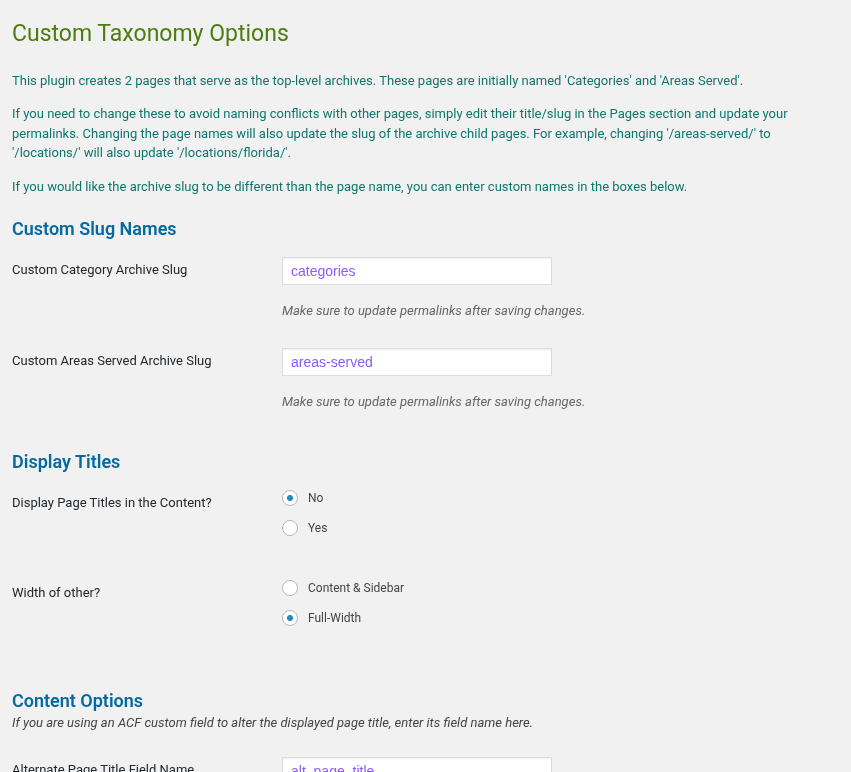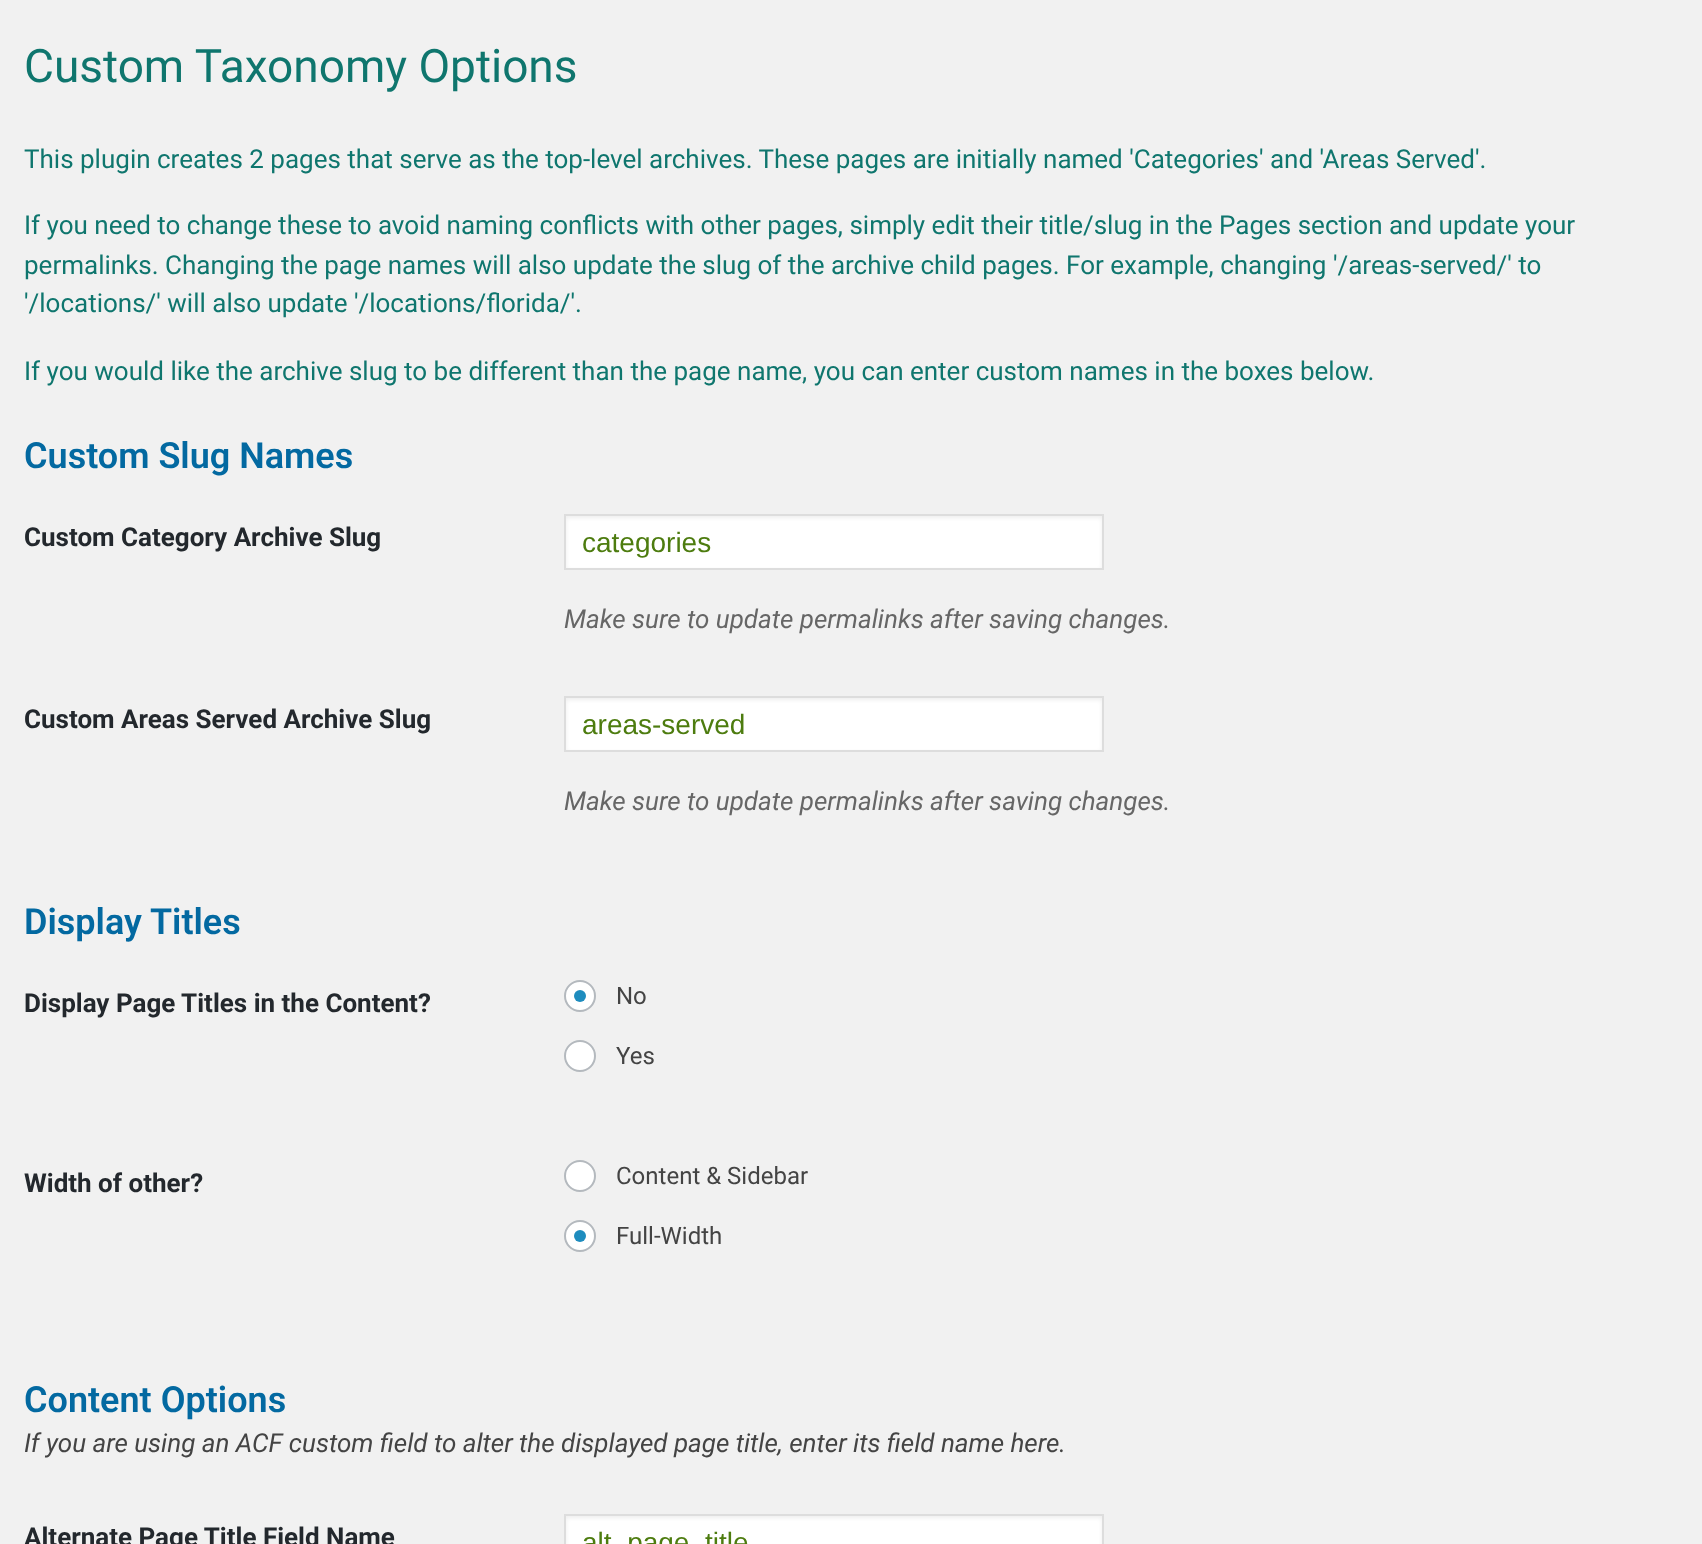--- a/index.html
+++ b/index.html
@@ -7,21 +7,21 @@
       background: #f1f1f1;
       font-family: -apple-system, BlinkMacSystemFont, "Segoe UI", Roboto, Oxygen-Sans, Ubuntu, Cantarell, "Helvetica Neue", sans-serif;
       font-size: 13px;
       color: #444;
       padding: 10px 20px 20px 12px;
       width: 851px;
     }
     h1 {
       font-size: 23px;
       font-weight: 400;
-      color: #0f766e;
+      color: #4d7c0f;
       margin: 0 0 18px 0;
       padding: 9px 0 4px 0;
       line-height: 1.3;
     }
     h2 {
       font-size: 18px;
       font-weight: 600;
       color: #0369a1;
       margin: 22px 0 8px 0;
     }
@@ -38,40 +38,40 @@
       margin: 2px 0 14px 0;
       font-style: italic;
     }
     .form-table {
       width: 100%;
       border-collapse: collapse;
       margin-top: 8px;
     }
     .form-table th {
       text-align: left;
-      font-weight: 700;
+      font-weight: 400;
       font-size: 13px;
       color: #23282d;
       width: 270px;
       padding: 15px 10px 20px 0;
       vertical-align: top;
       line-height: 1.3;
     }
     .form-table td {
       padding: 10px 10px 20px 0;
       vertical-align: top;
     }
     input[type="text"] {
       border: 1px solid #ddd;
       border-radius: 0;
       padding: 4px 8px;
       font-size: 14px;
       width: 270px;
       height: 28px;
-      color: #4d7c0f;
+      color: #8b5cf6;
       box-shadow: inset 0 1px 2px rgba(0,0,0,.07);
       background: #fff;
     }
     .description {
       font-style: italic;
       color: #666;
       font-size: 13px;
       margin-top: 18px;
       display: block;
     }

